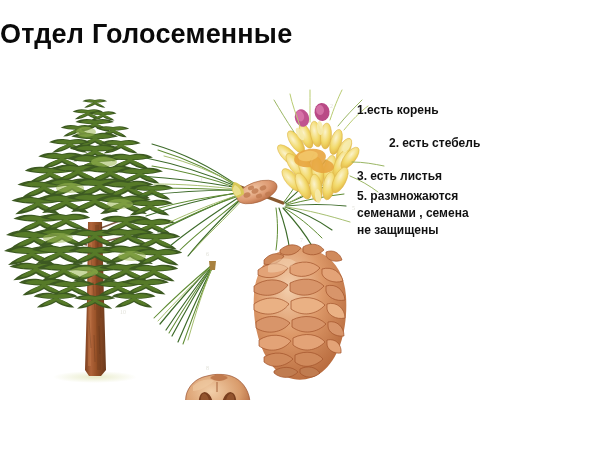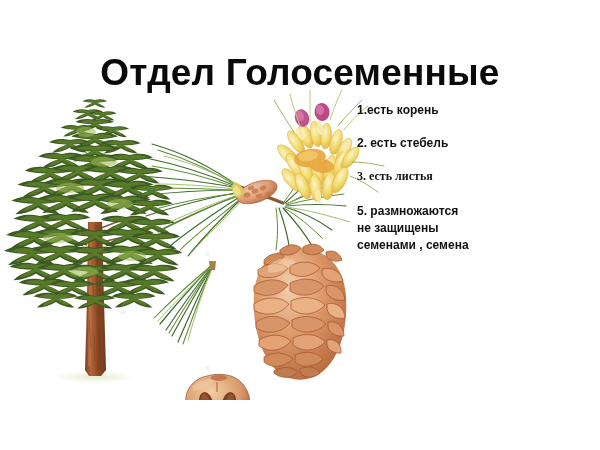--- a/index.html
+++ b/index.html
@@ -16,46 +16,44 @@
     overflow: hidden;
     font-family: "Liberation Sans", "DejaVu Sans", sans-serif;
   }
 
   
   #title {
     position: absolute;
     left: 0;
     top: 19px;
     width: 600px;
-    text-align: center;
-    font-size: 37px;
+    font-size: 27px;
     font-weight: bold;
     color: #0a0a0a;
     letter-spacing: 0.2px;
     white-space: nowrap;
-    margin-top: 33px;
   }
 
   
   #feature-list {
     position: absolute;
     left: 357px;
     top: 104px;
     width: 215px;
   }
   .feature-item {
     font-size: 12px;
     font-weight: bold;
     color: #111111;
     line-height: 1.02;
   }
   .feature-item .ln { display: block; }
   .fi-1 { margin-bottom: 21px; }
-  .fi-2 { margin-bottom: 21px; }
-  .fi-3 { margin-bottom: 22px; font-family: Liberation Serif, serif; }
+  .fi-2 { margin-bottom: 21px; margin-left: 32px; }
+  .fi-3 { margin-bottom: 7px; }
   .fi-4 .ln { margin-bottom: 5px; }
 
   
   #illustration {
     position: absolute;
     left: 0;
     top: 70px;
     width: 600px;
     height: 330px;
   }
@@ -587,19 +585,19 @@
     <div class="feature-item fi-2">
       <span class="ln">2. есть стебель</span>
     </div>
 
     <div class="feature-item fi-3">
       <span class="ln">3. есть листья</span>
     </div>
 
     <div class="feature-item fi-4">
       <span class="ln">5. размножаются</span>
+      <span class="ln">семенами , семена</span>
       <span class="ln">не защищены</span>
-      <span class="ln">семенами , семена</span>
     </div>
 
   </div>
 
 </div>
 
 </body></html>

